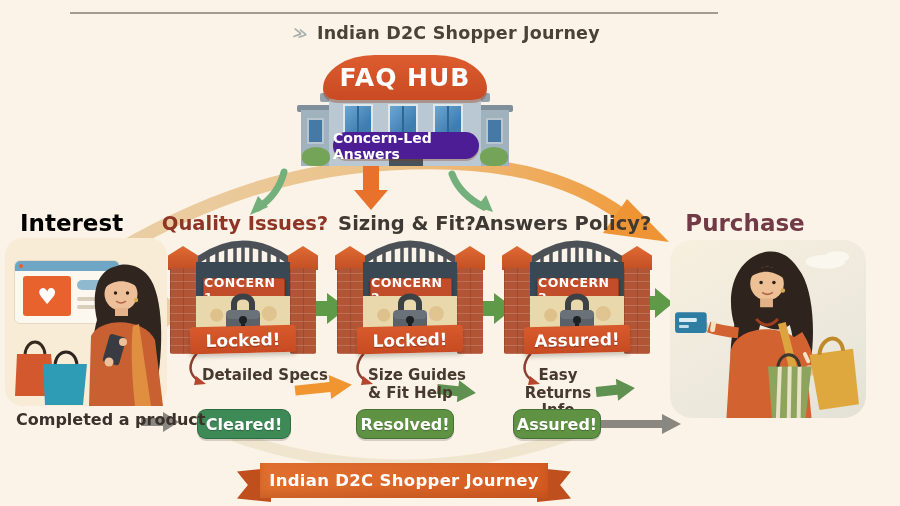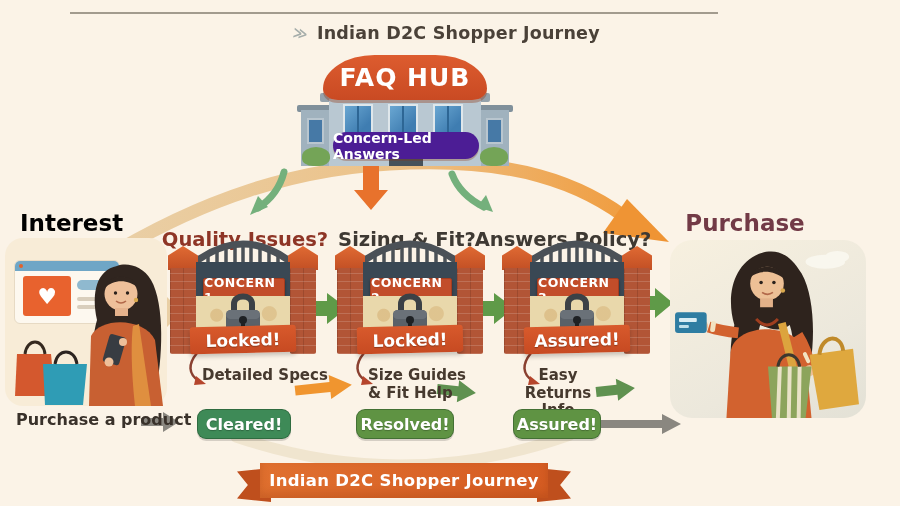--- a/index.html
+++ b/index.html
@@ -49,21 +49,21 @@
     display:flex;align-items:center;justify-content:center;color:#fff;font-weight:bold;font-size:14px;
     box-shadow:0 2px 0 rgba(140,50,15,.3);
   }
   .hub-bush{top:147px;width:28px;height:19px;background:#74a457;border-radius:50% 50% 40% 40%;}
   .hub-bush.l{left:302px;} .hub-bush.r{left:480px;}
 
   
   .stage-h{position:absolute;font-weight:bold;white-space:nowrap;}
   .h-interest{left:20px;top:210px;font-size:23px;color:#000000;}
   .h-purchase{left:745px;top:210px;font-size:23px;color:#723a46;transform:translateX(-50%);}
-  .q{position:absolute;top:212px;font-size:19.5px;font-weight:bold;transform:translateX(-50%);white-space:nowrap;margin-top:16px;}
+  .q{position:absolute;top:212px;font-size:19.5px;font-weight:bold;transform:translateX(-50%);white-space:nowrap;}
   .q1{left:245px;color:#8e3526;}
   .q2{left:407px;color:#3e3933;}
   .q3{left:563px;color:#3e3933;}
 
   
   .interest-card{left:5px;top:238px;width:162px;height:168px;background:#f8ecd7;border-radius:18px;}
   .browser{left:9px;top:22px;width:104px;height:62px;background:#fdf8ef;border:1px solid #e7dac4;border-radius:6px;overflow:hidden;}
   .browser-bar{left:0;top:0;width:100%;height:10px;background:#6fa6c6;}
   .browser-dot{left:4px;top:3px;width:4px;height:4px;border-radius:50%;background:#e2622b;}
   .product-img{left:8px;top:15px;width:48px;height:40px;background:#e8622e;border-radius:3px;display:flex;align-items:center;justify-content:center;color:#fff;font-size:22px;}
@@ -372,21 +372,21 @@
   </div>
   <div class="fix f3">
     <div>Easy Returns</div>
     <div>Info</div>
   </div>
 
   <div class="badge b1">Cleared!</div>
   <div class="badge b2">Resolved!</div>
   <div class="badge b3">Assured!</div>
 
-  <div class="caption cap-explore">Purchase a product</div>
+  <div class="caption cap-explore">Completed a product</div>
 
   <div class="abs ribbon-tail tl"></div>
   <div class="abs ribbon-tail tr"></div>
   <div class="abs ribbon-band">
     <span>Indian D2C Shopper Journey</span>
   </div>
 
 </div>
 
 </body></html>

